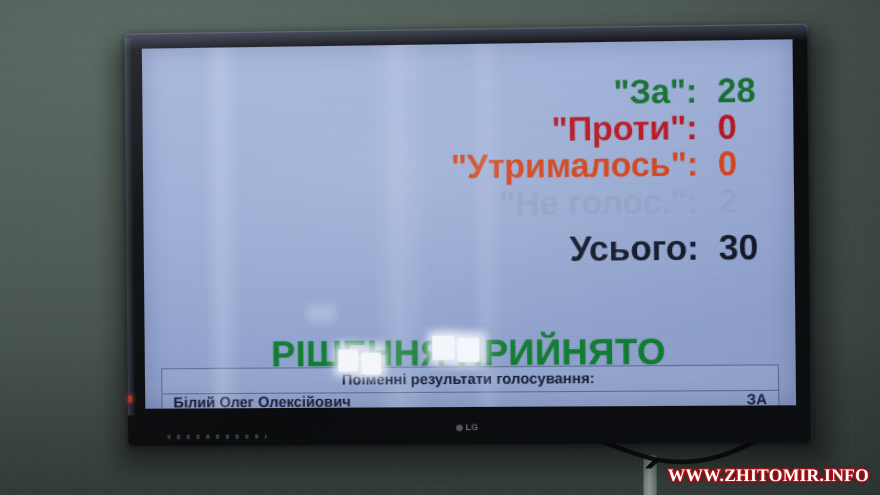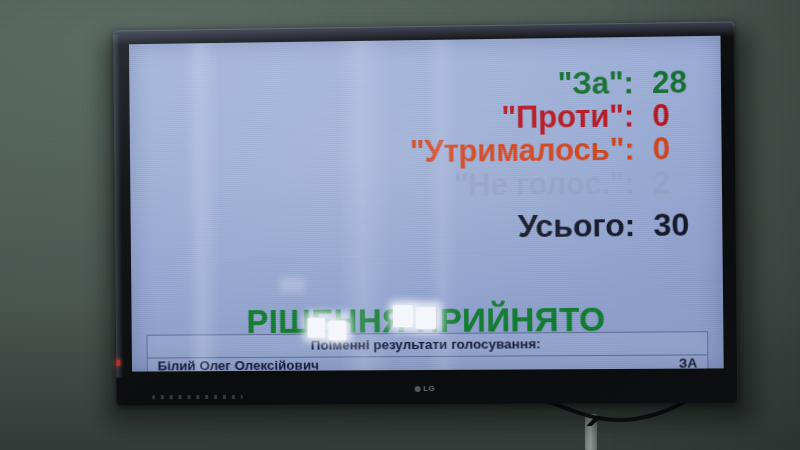--- a/index.html
+++ b/index.html
@@ -392,14 +392,15 @@
       </div>
 
       <div class="ir-strip"></div>
       <div class="lg-logo">
         <span class="lg-dot"></span>
         <span>LG</span>
       </div>
     </div>
   </div>
 
+  <div class="watermark">WWW.ZHITOMIR.INFO</div>
 
 </div>
 
 </body></html>

